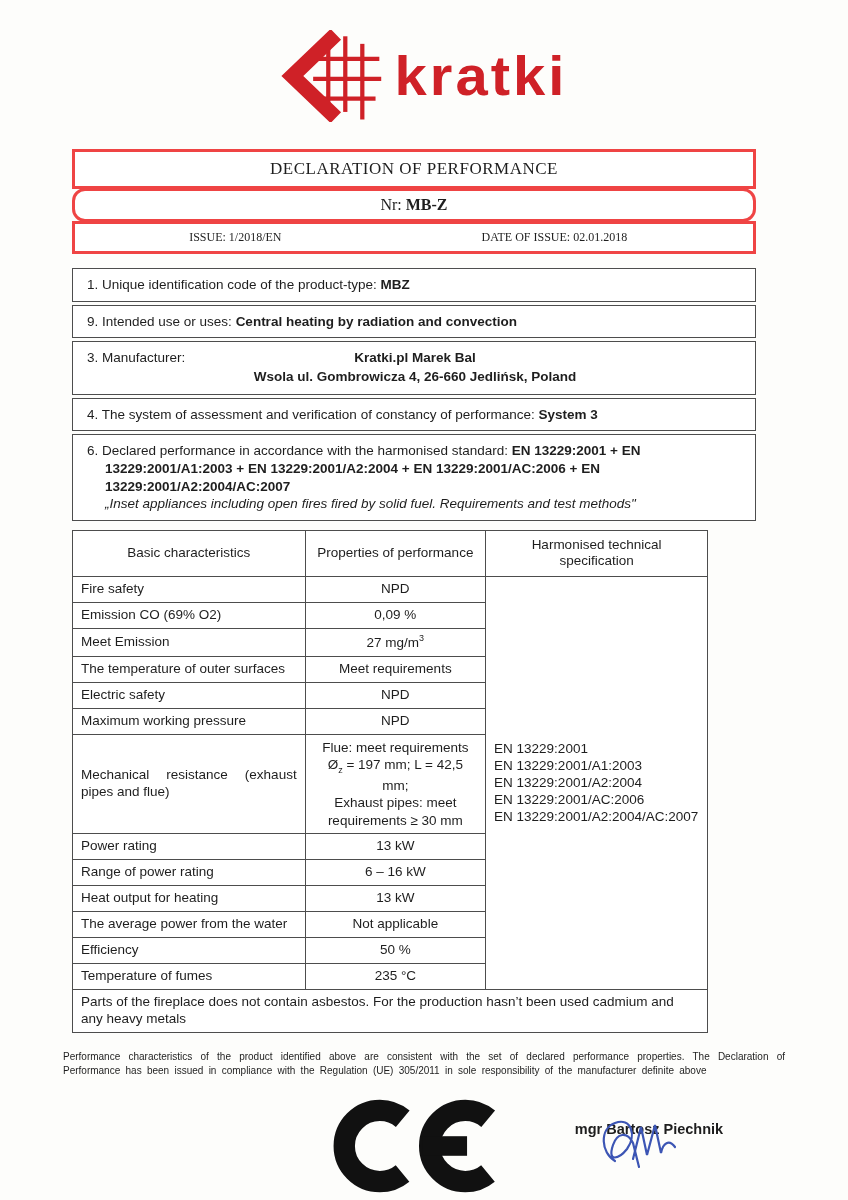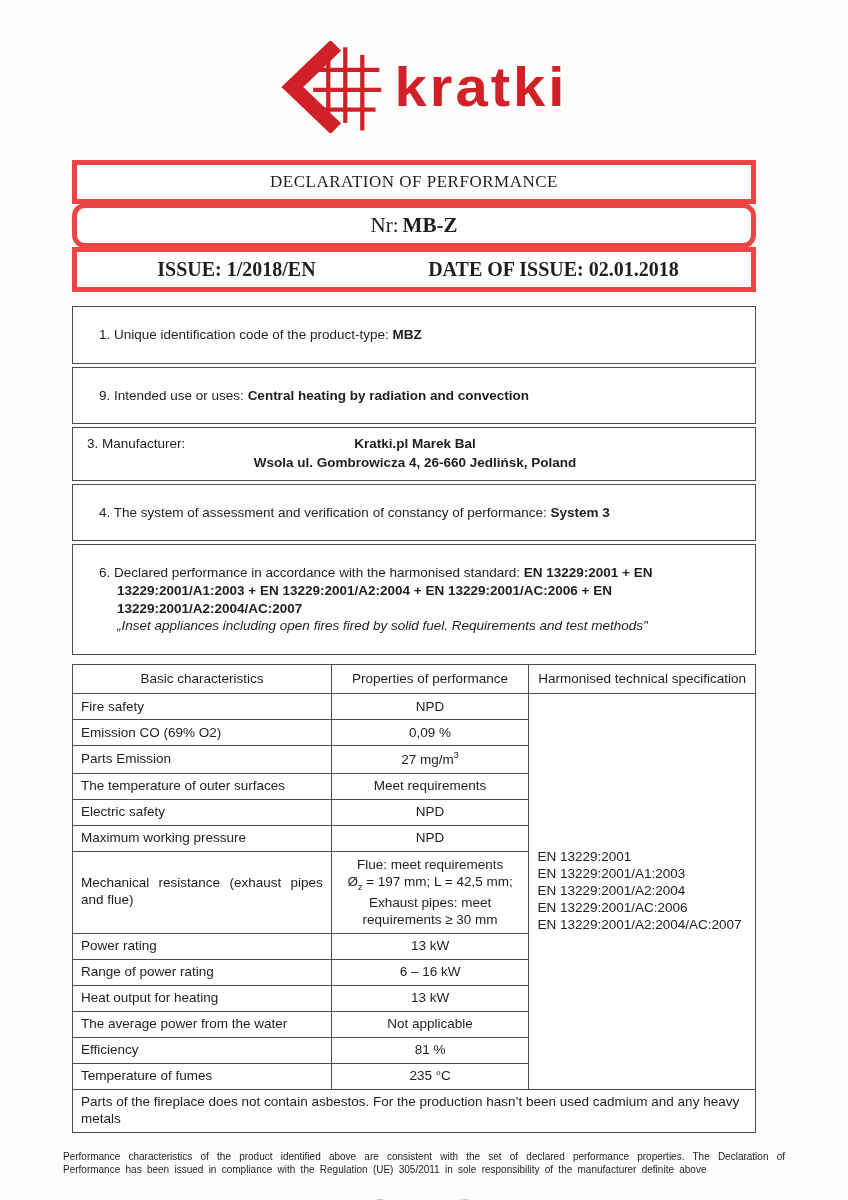--- a/index.html
+++ b/index.html
@@ -6,44 +6,44 @@
   body {
     width:848px; height:1200px;
     background:#fdfdfb;
     font-family:"Liberation Sans", sans-serif;
     color:#1e1e1e;
     -webkit-font-smoothing:antialiased;
   }
   .page { position:relative; width:848px; height:1200px; overflow:hidden; }
 
   
-  .logo { display:flex; justify-content:center; align-items:center; padding-top:32px; height:88px; gap:10px;margin-top:11px; }
+  .logo { display:flex; justify-content:center; align-items:center; padding-top:32px; height:88px; gap:10px; }
   .logo-text { color:#cf2127; font-size:58px; font-weight:bold; letter-spacing:3px; line-height:1; transform:scaleY(0.95); }
 
   
   .hdr { width:684px; margin:30px 0 0 72px; font-family:"Liberation Serif", serif; }
-  .hdr-row { border:5px solid #ef4444; background:#fff; text-align:center; padding:5px 8px; margin-top:-1px; }
+  .hdr-row { border:3px solid #ef4444; background:#fff; text-align:center; padding:5px 8px; margin-top:-1px; }
   .hdr-row.title { font-size:17px; letter-spacing:0.5px; padding:7px 8px; }
-  .hdr-row.nr { font-size:21px;border-radius:13px; }
+  .hdr-row.nr { font-size:16px;border-radius:13px; }
   .hdr-row.nr b { margin-left:4px; }
-  .hdr-row.issue { display:flex; font-size:20px; padding:6px 20px;font-weight:bold; }
+  .hdr-row.issue { display:flex; font-size:12px; padding:6px 20px; }
   .issue-left { flex:0 0 44%; text-align:center; }
   .issue-right { flex:1; text-align:center; }
 
   
   .items { width:684px; margin:14px 0 0 72px; font-size:13.5px; line-height:1.3; }
   .nbox { border:1px solid #4d4d4d; background:#fff; padding:7px 12px 7px 14px; margin-bottom:3px; }
-  .nbox p { margin:12px; }
+  .nbox p { margin:0; }
   .hang { padding-left:18px; text-indent:-18px; }
   .nbox.manufacturer { position:relative; min-height:34px; }
   .mlabel { position:absolute; left:14px; top:7px; }
   .mcenter { text-align:center; padding:0 30px; line-height:1.4; }
 
   
-  table.perf { width:684px; margin:9px 0 0 72px; border-collapse:collapse; font-size:13.5px; background:#fff; }
+  table.perf { width:636px; margin:9px 0 0 72px; border-collapse:collapse; font-size:13.5px; background:#fff; }
   table.perf th, table.perf td { border:1px solid #4d4d4d; padding:4px 8px; line-height:1.25; }
   table.perf th { font-weight:normal; text-align:center; padding:6px 8px; }
   td.c1 { width:244px; text-align:left; }
   td.c2 { width:182px; text-align:center; }
   td.c3 { width:210px; text-align:left; line-height:1.45; vertical-align:middle; }
   td.just { text-align:justify; }
   tr.std { height:26px; }
   td.mechval div { line-height:1.3; }
   td.note-cell { padding:6px 8px; }
   sub { font-size:9px; } sup { font-size:9px; }
@@ -137,21 +137,21 @@
           <div>EN 13229:2001/A2:2004</div>
           <div>EN 13229:2001/AC:2006</div>
           <div>EN 13229:2001/A2:2004/AC:2007</div>
         </td>
       </tr>
       <tr class="std">
         <td class="c1">Emission CO (69% O2)</td>
         <td class="c2">0,09 %</td>
       </tr>
       <tr class="std">
-        <td class="c1">Parts Emission</td>
+        <td class="c1">Meet Emission</td>
         <td class="c2"><span>27 mg/m</span><sup>3</sup></td>
       </tr>
       <tr class="std">
         <td class="c1">The temperature of outer surfaces</td>
         <td class="c2">Meet requirements</td>
       </tr>
       <tr class="std">
         <td class="c1">Electric safety</td>
         <td class="c2">NPD</td>
       </tr>
@@ -179,21 +179,21 @@
       <tr class="std">
         <td class="c1">Heat output for heating</td>
         <td class="c2">13 kW</td>
       </tr>
       <tr class="std">
         <td class="c1">The average power from the water</td>
         <td class="c2">Not applicable</td>
       </tr>
       <tr class="std">
         <td class="c1">Efficiency</td>
-        <td class="c2">81 %</td>
+        <td class="c2">50 %</td>
       </tr>
       <tr class="std">
         <td class="c1">Temperature of fumes</td>
         <td class="c2">235 °C</td>
       </tr>
       <tr>
         <td colspan="3" class="note-cell">Parts of the fireplace does not contain asbestos. For the production hasn’t been used cadmium and any heavy metals</td>
       </tr>
     </tbody>
   </table>

